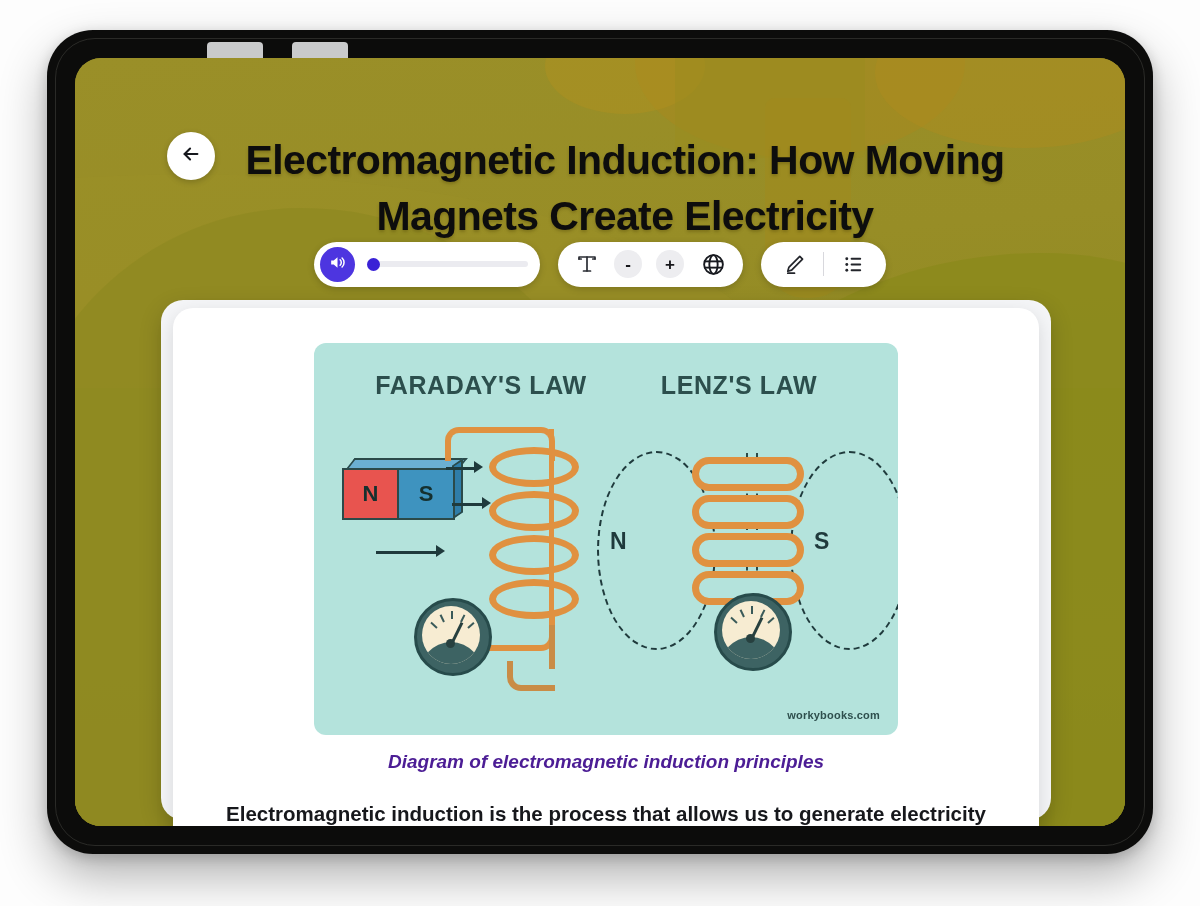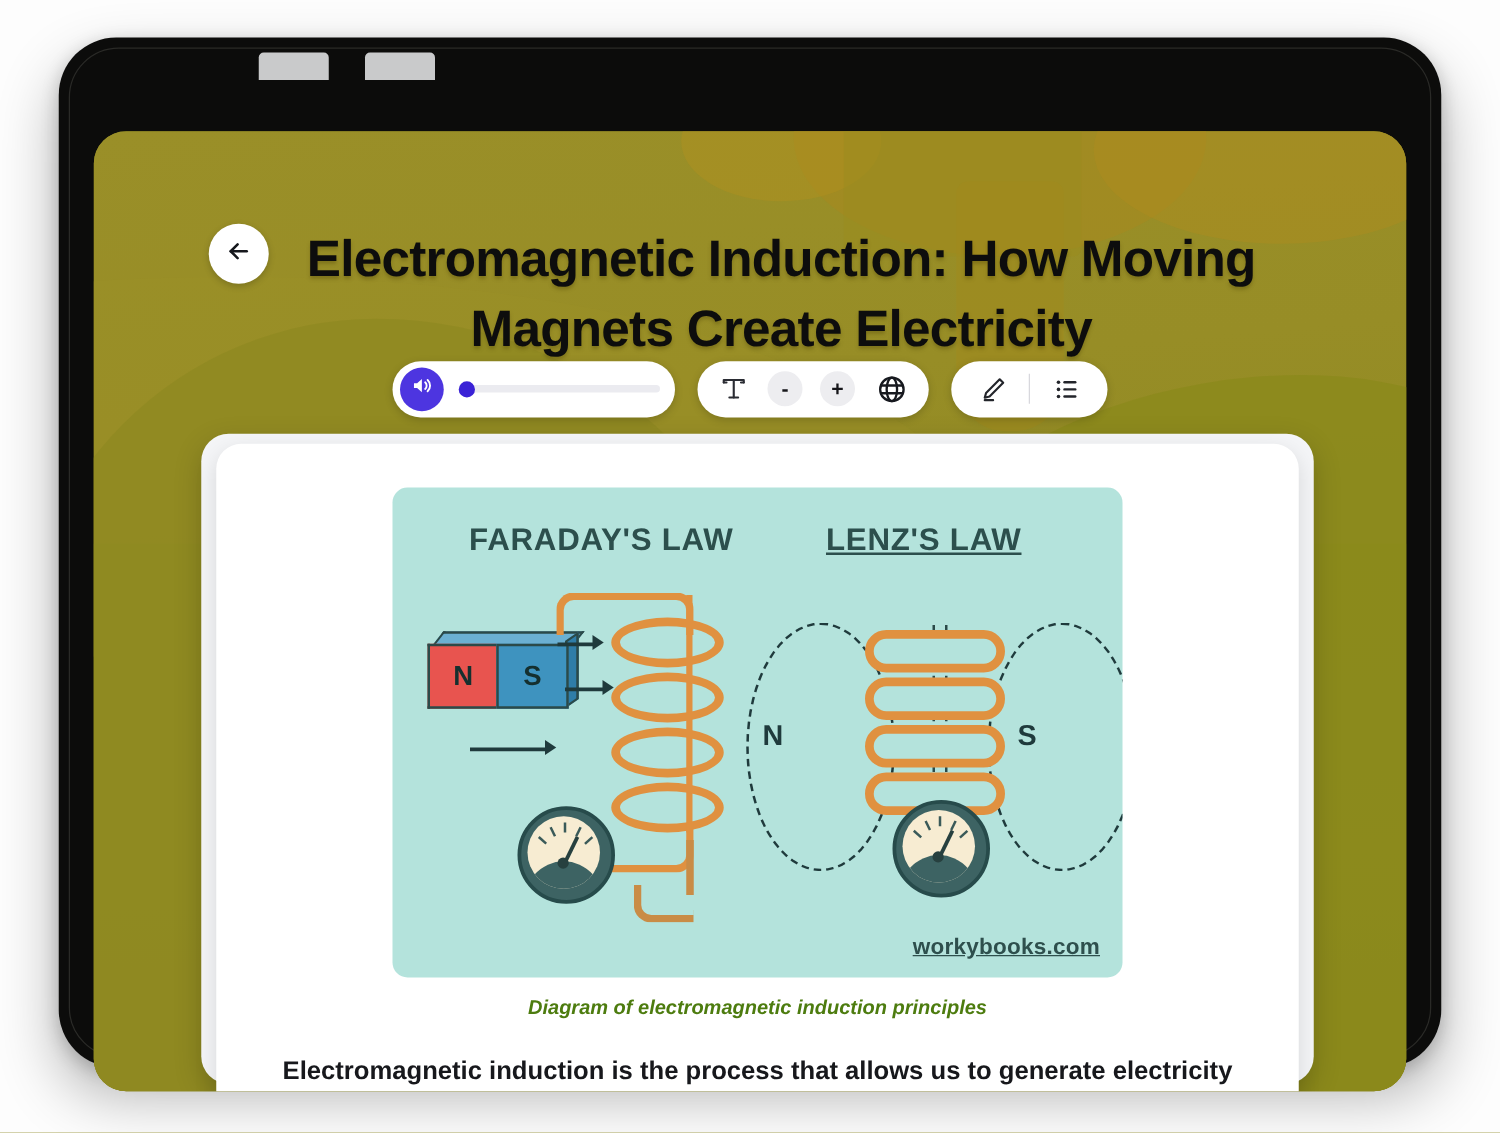--- a/index.html
+++ b/index.html
@@ -25,21 +25,20 @@
   .hw-btn{position:absolute;background:#c9cacb;border-radius:3px;}
   #hw-vol-up{left:160px;top:12px;width:56px;height:22px;border-radius:4px 4px 0 0;}
   #hw-vol-down{left:245px;top:12px;width:56px;height:22px;border-radius:4px 4px 0 0;}
   #hw-power{left:36px;top:150px;width:10px;height:66px;border-radius:4px 0 0 4px;}
 
   
   #screen{
     position:absolute;left:28px;top:28px;width:1050px;height:768px;
     border-radius:26px;overflow:hidden;
     background:#8c8622;
-    margin-top:47px;
   }
   
   #bg-illustration{position:absolute;inset:0;}
   #bg-sky{
     position:absolute;inset:0;
     background:linear-gradient(175deg,#9a8f28 0%,#978d26 28%,#8e8a22 58%,#8d8a1f 100%);
   }
   .bg-blob{position:absolute;border-radius:50%;}
   #bg-canopy-a{left:560px;top:-90px;width:330px;height:190px;background:#a8881f;opacity:.55;border-radius:50%;}
   #bg-canopy-b{left:800px;top:-60px;width:300px;height:150px;background:#b08c20;opacity:.45;}
@@ -149,21 +148,21 @@
   
   #diagram{
     position:relative;width:584px;height:392px;margin:0 auto;
     background:#b4e3dc;border-radius:12px;overflow:hidden;
   }
   .diagram-heading{
     position:absolute;top:28px;color:#2c4f4d;
     font-size:25px;font-weight:800;letter-spacing:.6px;white-space:nowrap;
   }
   #faraday-heading{left:44px;width:246px;text-align:center;}
-  #lenz-heading{left:310px;width:230px;text-align:center;text-decoration:underline;}
+  #lenz-heading{left:310px;width:230px;text-align:center;}
 
   
   #magnet{position:absolute;left:28px;top:115px;width:118px;height:62px;}
   #magnet-n{
     position:absolute;left:0;top:10px;width:55px;height:52px;background:#e8544f;
     border:2.5px solid #2b4a49;border-right:none;box-sizing:border-box;
     display:flex;align-items:center;justify-content:center;
     color:#15302f;font-size:22px;font-weight:800;
   }
   #magnet-s{
@@ -268,26 +267,26 @@
   #field-left{left:283px;top:108px;width:115px;height:195px;}
   #field-right{left:476px;top:108px;width:115px;height:195px;}
   #lenz-n{
     position:absolute;left:296px;top:185px;color:#1f3a3c;font-size:23px;font-weight:800;
   }
   #lenz-s{
     position:absolute;left:500px;top:185px;color:#1f3a3c;font-size:23px;font-weight:800;
   }
   #diagram-watermark{
     position:absolute;right:18px;bottom:14px;color:#2e4f4d;
-    font-size:18px;font-weight:700;letter-spacing:.2px;text-decoration:underline;
+    font-size:11px;font-weight:700;letter-spacing:.2px;
   }
 
   #diagram-caption{
-    margin:16px auto 0 auto;text-align:center;color:#4d7c0f;
-    font-size:16px;font-style:italic;font-weight:700;
+    margin:16px auto 0 auto;text-align:center;color:#4c1d95;
+    font-size:19px;font-style:italic;font-weight:700;
   }
   #body-paragraph{
     margin:22px 8px 0 8px;text-align:center;color:#17181c;
     font-size:20.5px;line-height:38px;font-weight:700;
   }
 </style>
 </head>
 <body>
 
 <div id="stage">

